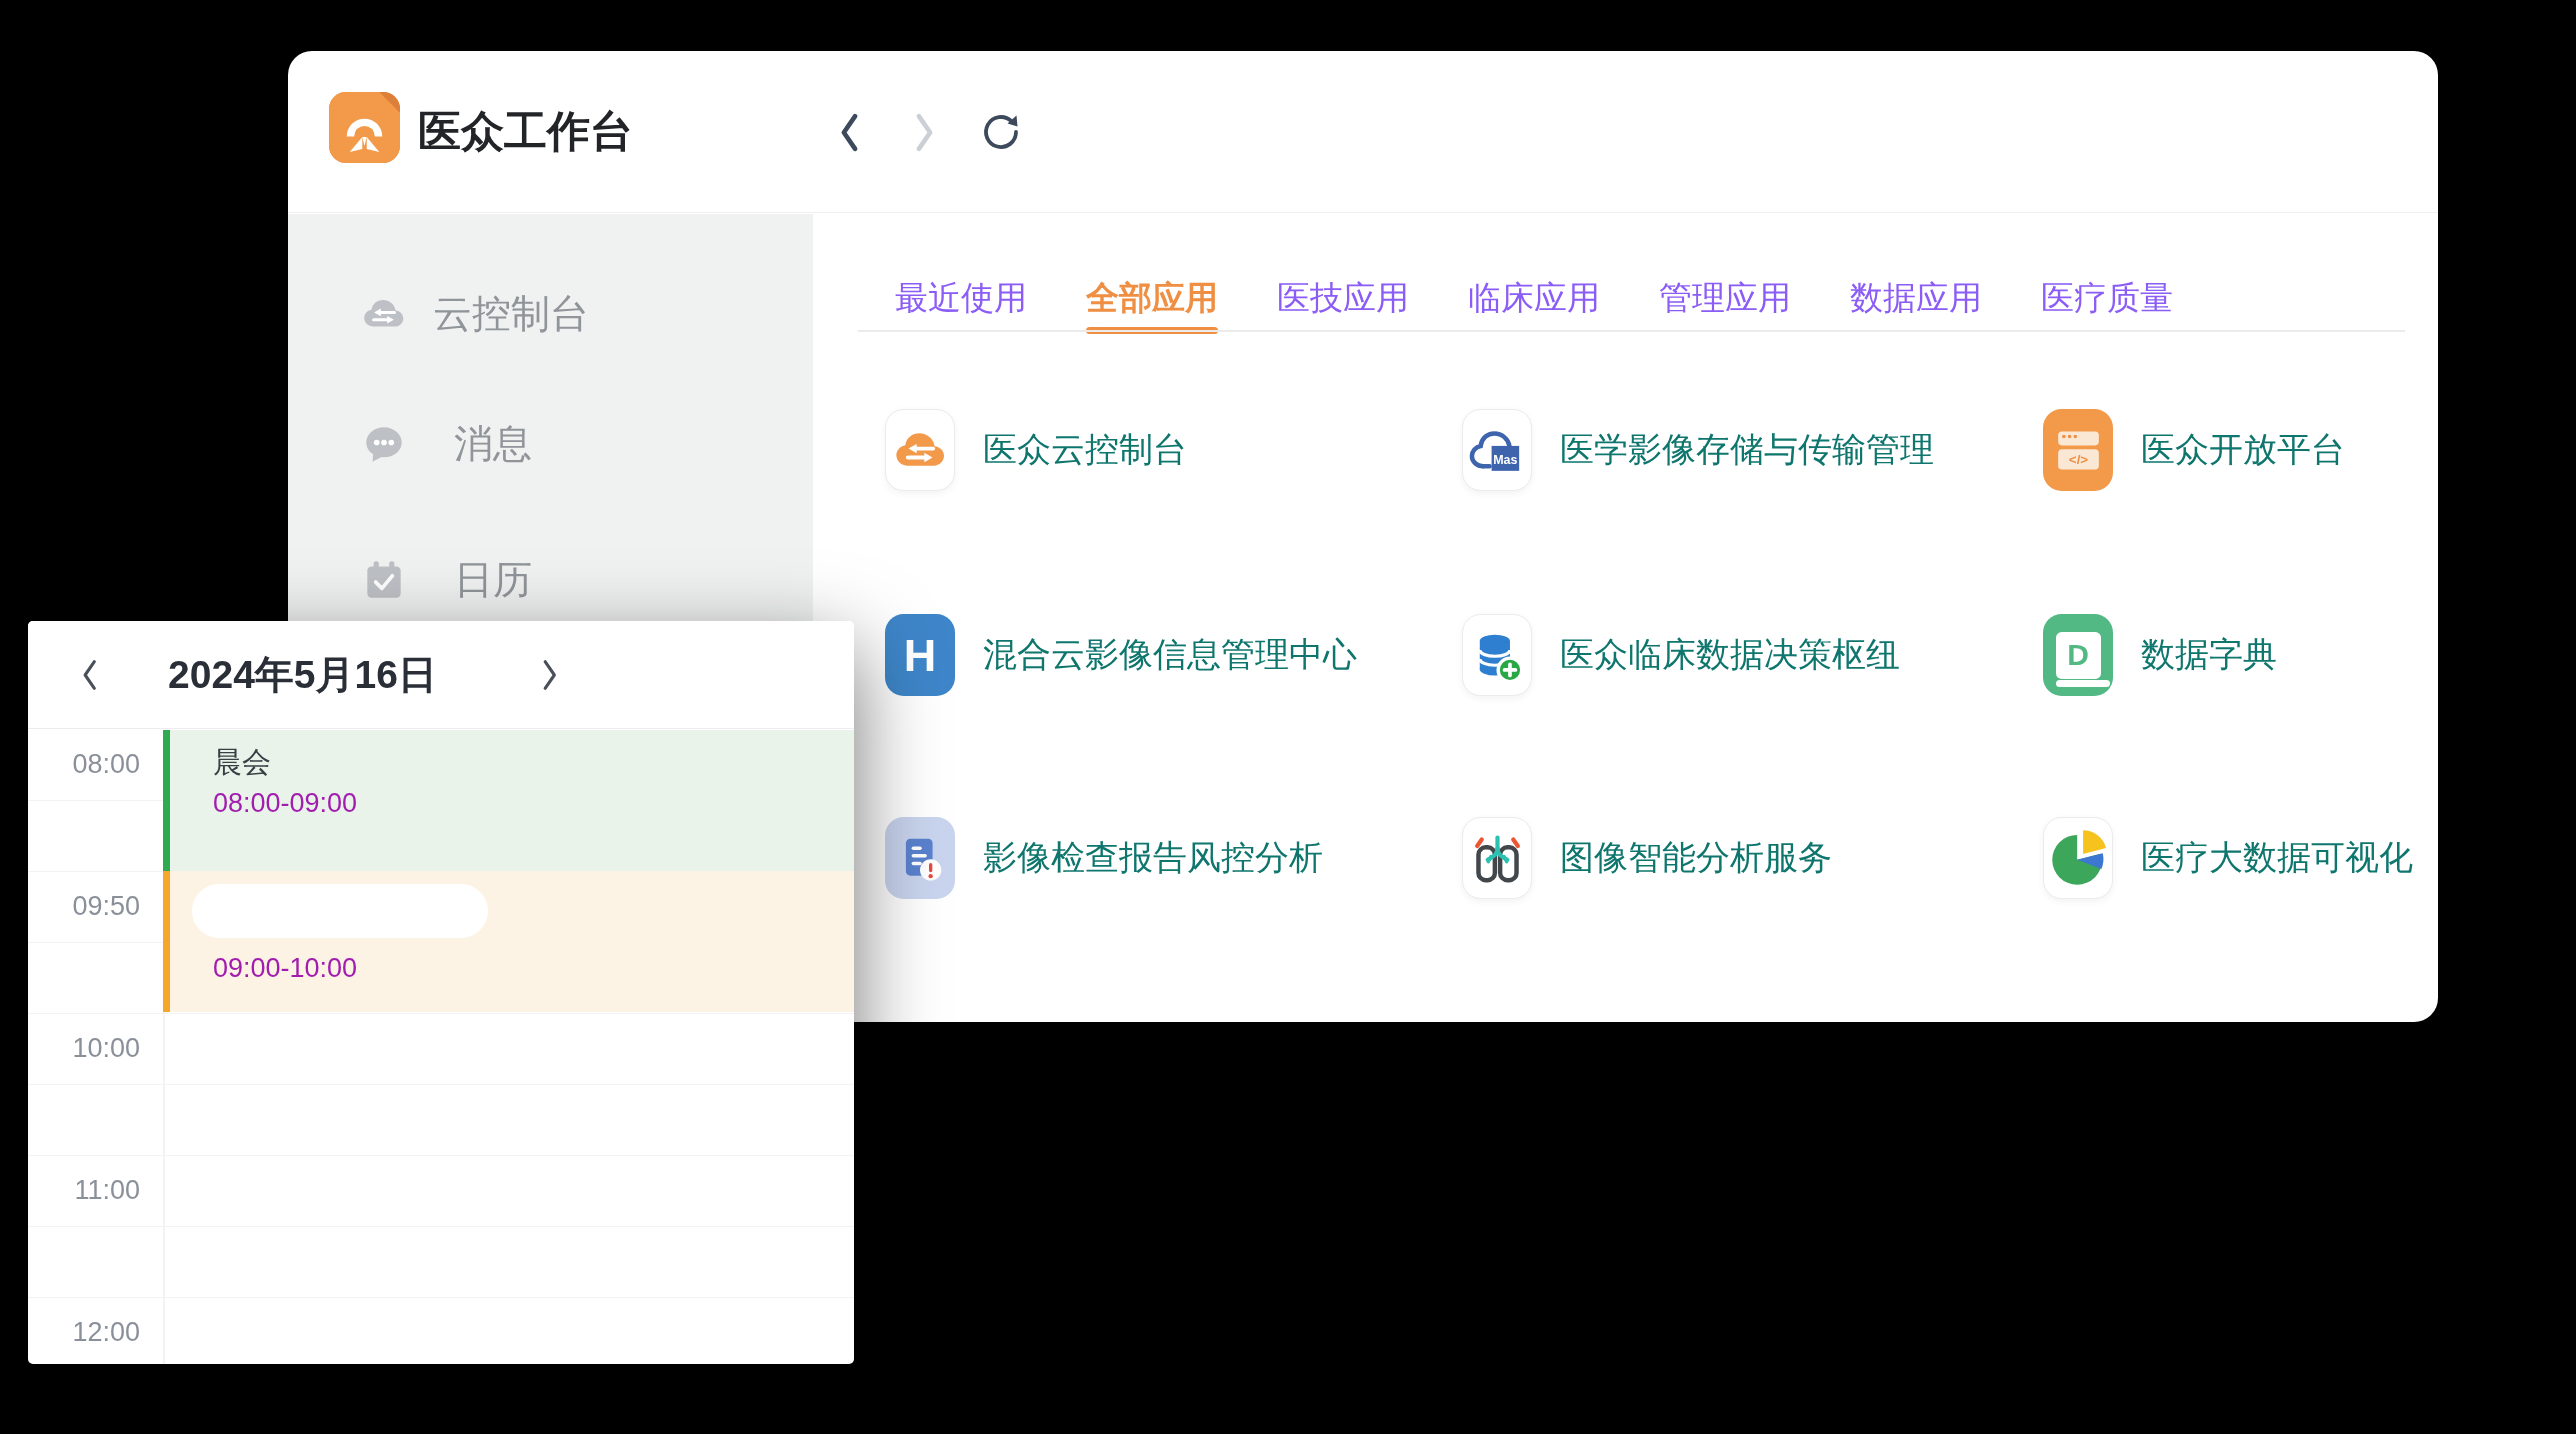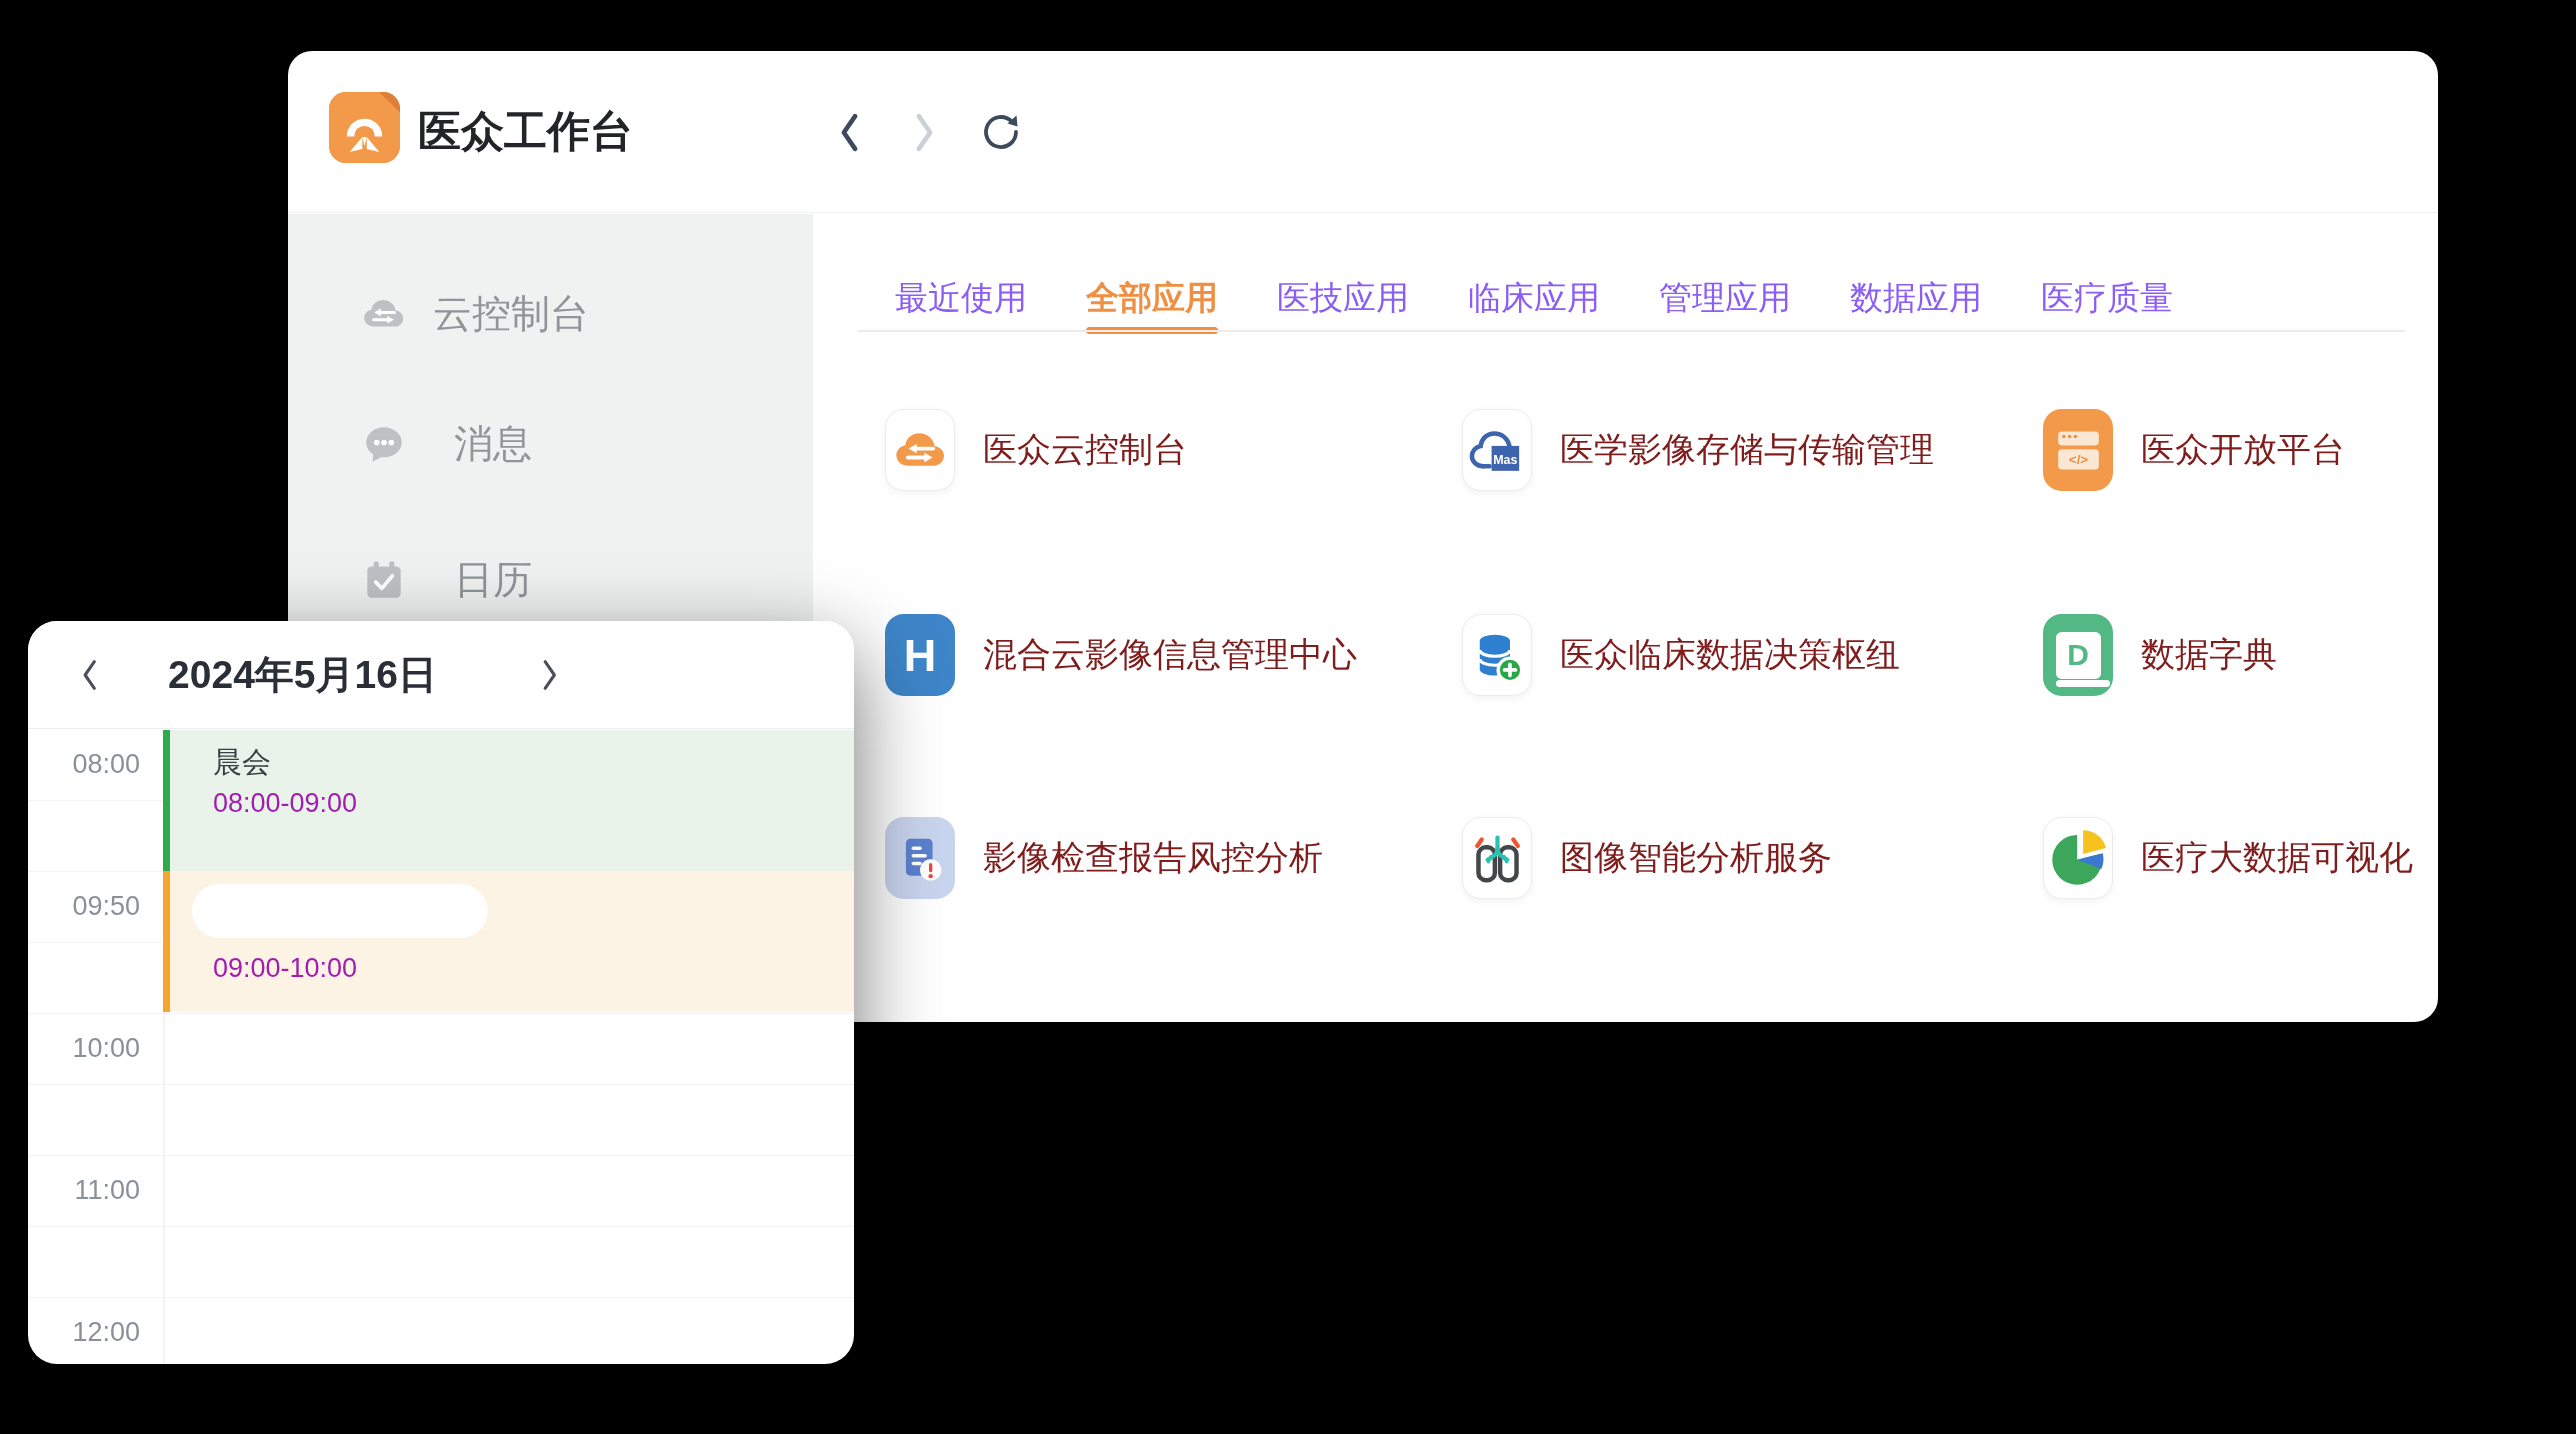--- a/index.html
+++ b/index.html
@@ -28,35 +28,35 @@
   .tabs{position:absolute;left:607px;top:223px;display:flex;gap:59px;}
   .tab{font-size:33px;color:#8b5cf6;line-height:47px;position:relative;
        cursor:pointer;white-space:nowrap;}
   .tab.active{color:#EF8F43;font-weight:600;}
   .tab .tab-underline{position:absolute;left:0;right:0;bottom:-13px;height:7.4px;
        border-radius:3.7px;background:#EF8F43;}
   .tabs-divider{position:absolute;left:570px;top:279px;width:1547px;height:1.9px;
        background:#ebebec;}
   
   .tile{position:absolute;display:flex;align-items:center;gap:28px;cursor:pointer;}
-  .tile-label{font-size:34px;font-weight:500;color:#7f1d1d;white-space:nowrap;}
+  .tile-label{font-size:34px;font-weight:500;color:#0f766e;white-space:nowrap;}
   .card{width:70px;height:82px;border-radius:18.6px;display:flex;align-items:center;
         justify-content:center;flex:0 0 auto;box-sizing:border-box;}
   .card.white{background:#fff;border:1.9px solid #ebebeb;box-shadow:0 2.8px 7.4px rgba(0,0,0,.05);}
   .card.orange{background:#F2994A;} .card.blue{background:#3E86C9;}
   .card.green{background:#52B884;}  .card.peri{background:#C9D4EE;}
   .letter-big{font-size:45px;font-weight:700;color:#fff;line-height:1;}
   .book{width:45px;height:47px;background:#fff;border-radius:5.6px;position:relative;
         display:flex;align-items:center;justify-content:center;}
   .book .letter{color:#52B884;font-size:30px;font-weight:700;line-height:1;}
   .book::after{content:"";position:absolute;left:0;right:-9.3px;bottom:-8.4px;height:6.5px;
         background:#fff;border-radius:3.7px;}
   
   .calendar{position:absolute;left:28px;top:621px;width:826px;height:743px;
-            background:#fff;border-radius:29px;overflow:hidden;
+            background:#fff;border-radius:5px;overflow:hidden;
             box-shadow:0 28px 84px rgba(0,0,0,.55);}
   .cal-header{position:absolute;left:0;top:0;right:0;height:107px;
               border-bottom:1.9px solid #ececf0;background:#fff;}
   .cal-date{position:absolute;left:121px;top:0;width:307px;height:107px;
             line-height:107px;text-align:center;font-size:39px;font-weight:600;color:#2a2e37;}
   .cal-chev{position:absolute;top:0;width:56px;height:107px;display:flex;
             align-items:center;justify-content:center;cursor:pointer;}
   .cal-prev{left:34px;} .cal-next{left:493px;}
   .cal-grid{position:absolute;left:0;top:109px;right:0;bottom:0;}
   .slot{height:71px;border-bottom:1.9px solid #f3f3f5;box-sizing:border-box;position:relative;}

